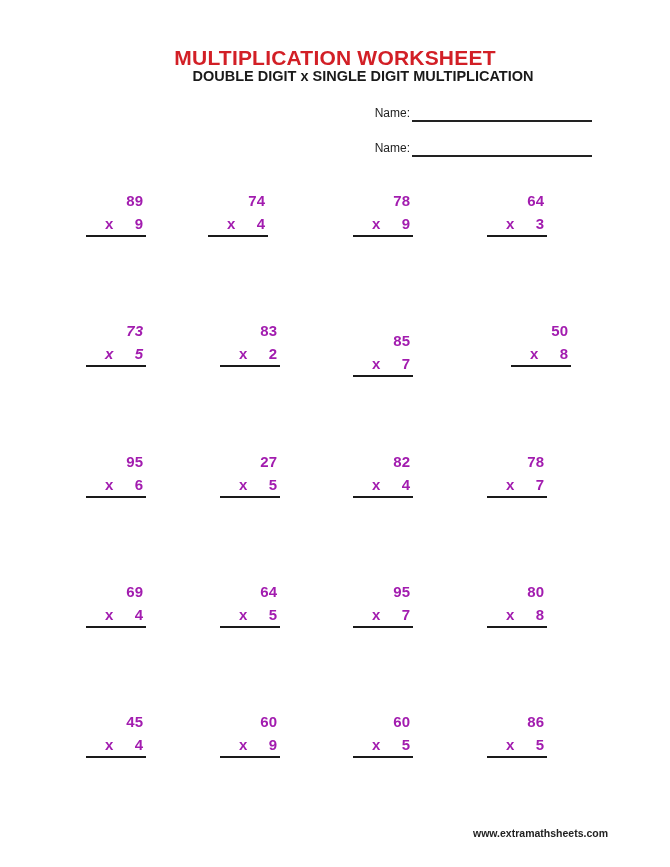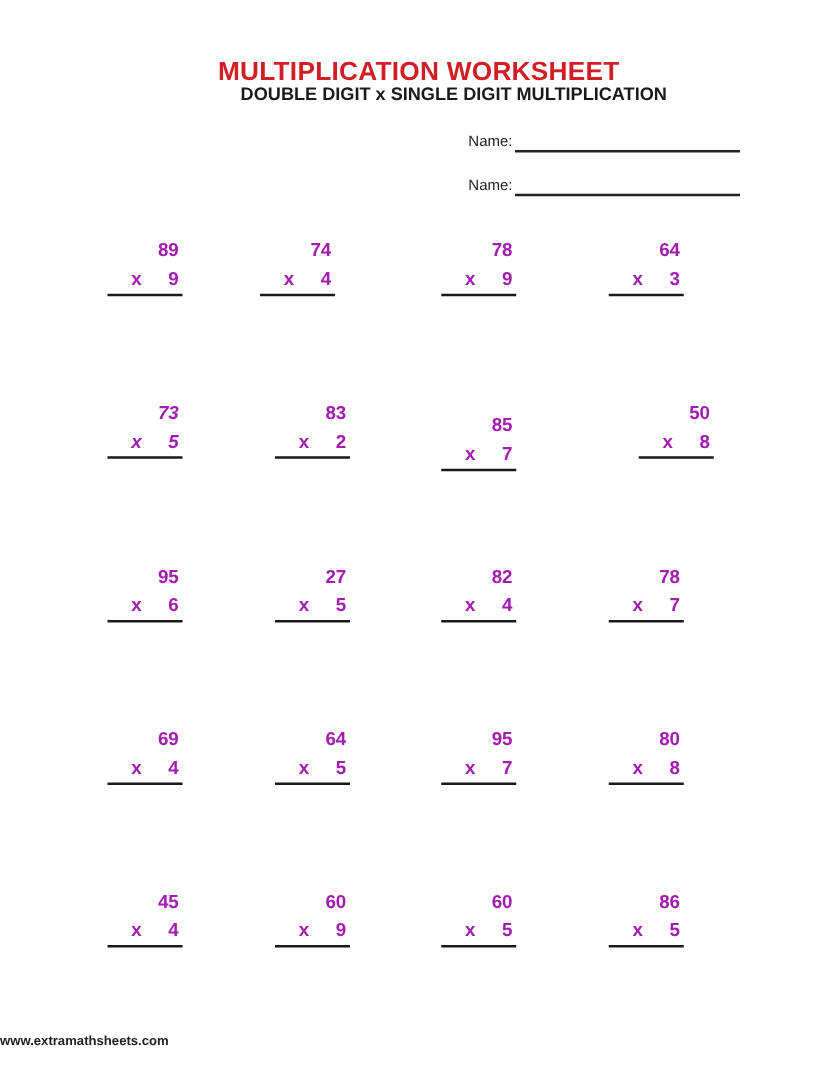--- a/index.html
+++ b/index.html
@@ -40,21 +40,21 @@
     }
     .problem .bottom-num {
       position: absolute; right: 3px; top: 23px; line-height: 18px;
     }
     .problem .answer-line {
       position: absolute; left: 0; top: 43px; width: 60px; height: 2px;
       background: #1a1a1a;
     }
     .footer {
       position: absolute; left: 0; top: 827px; width: 608px;
-      text-align: left; font-size: 10.5px; font-weight: bold; color: #222;
+      text-align: right; font-size: 10.5px; font-weight: bold; color: #222;
     }
   </style>
 </head>
 <body>
 
 <div class="title">MULTIPLICATION WORKSHEET</div>
 <div class="subtitle">DOUBLE DIGIT x SINGLE DIGIT MULTIPLICATION</div>
 
 <div class="field" id="name-field">
   <span class="label">Name:</span>

